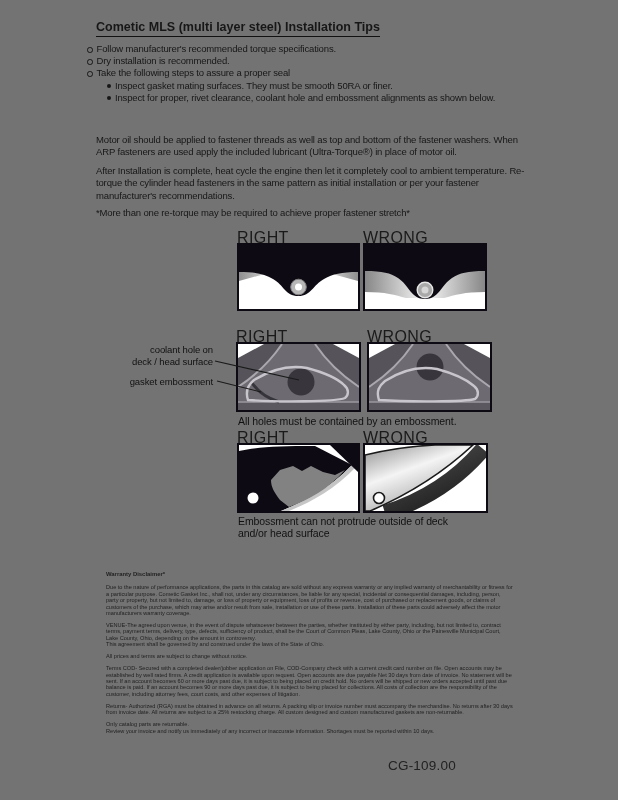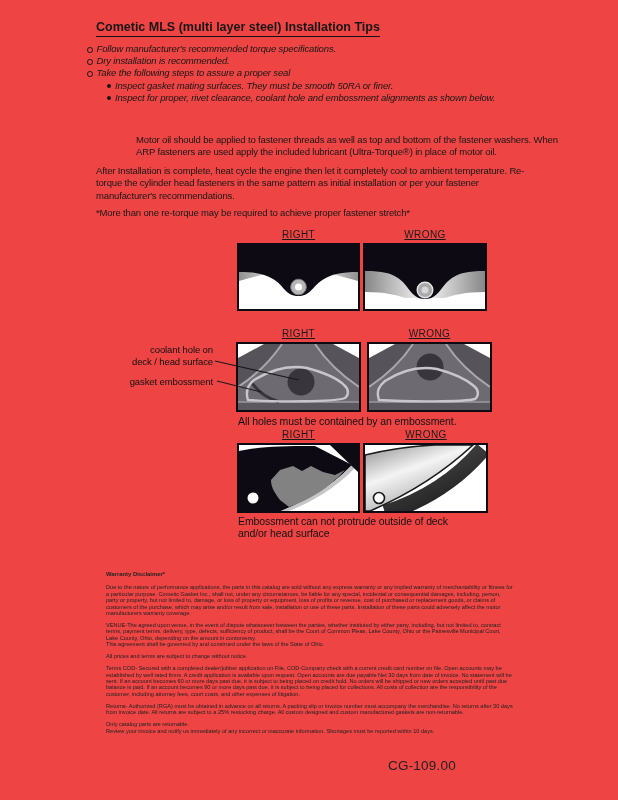--- a/index.html
+++ b/index.html
@@ -1,36 +1,36 @@
 <!DOCTYPE html>
 <html><head>
 <meta charset="utf-8">
 <style>
   html,body{margin:0;padding:0;background:#e8e8e8;}
   .page{
-    position:relative;width:618px;height:800px;background:#ef4444;
+    position:relative;width:618px;height:800px;background:#737373;
     font-family:"Liberation Sans", sans-serif;color:#171717;overflow:hidden;
     margin:0 auto;
   }
   .abs{position:absolute;}
   
   .title{top:20px;left:96px;font-size:12.5px;font-weight:bold;letter-spacing:0;}
   .title .ul{border-bottom:1.6px solid #111;padding-bottom:2px;}
   
   .tips{top:43px;left:87px;width:450px;font-size:9.5px;letter-spacing:-0.15px;line-height:12.2px;}
-  .tip-row{display:flex;align-items:flex-start;font-style:italic;}
+  .tip-row{display:flex;align-items:flex-start;}
   .tip-row.sub{margin-left:20px;}
   .marker{flex:0 0 auto;width:3.5px;height:3.5px;border-radius:50%;margin:4px 4px 0 0;}
   .marker.open{border:1px solid #171717;}
   .marker.solid{background:#171717;width:4px;height:4px;}
   
   .diesel-h{top:116px;left:96px;font-size:12px;font-weight:bold;}
   .bodytext{left:96px;width:438px;font-size:9.5px;letter-spacing:-0.15px;line-height:12.4px;white-space:pre-line;}
   
-  .fig-label{position:absolute;text-align:center;font-size:10px;letter-spacing:0.4px;color:#1a1a1a;text-decoration:underline;}
+  .fig-label{position:absolute;text-align:left;font-size:16px;letter-spacing:0.4px;color:#1a1a1a;text-decoration:underline;}
   .dbox{position:absolute;border:2px solid #0e0a13;background:#fff;line-height:0;}
   .caption{position:absolute;font-size:10.5px;letter-spacing:-0.1px;line-height:12px;color:#111;}
   .callout{position:absolute;font-size:9.5px;letter-spacing:-0.1px;line-height:11.5px;text-align:right;white-space:pre-line;color:#111;}
   .overlay{position:absolute;pointer-events:none;}
   
   .fineprint{top:571px;left:106px;width:408px;font-size:5.6px;line-height:6.4px;color:#222;}
   .fineprint .fp-h{font-weight:bold;font-size:5.9px;margin:0 0 7px 0;}
   .fineprint p{margin:0 0 5.6px 0;white-space:pre-line;}
   .pagenum{top:758px;left:388px;font-size:13.5px;letter-spacing:0.2px;color:#222;}
 </style>
@@ -59,21 +59,21 @@
     <div class="tip-row sub">
       <span class="marker solid"></span>
       <span>Inspect gasket mating surfaces.  They must be smooth 50RA or finer.</span>
     </div>
     <div class="tip-row sub">
       <span class="marker solid"></span>
       <span>Inspect for proper, rivet clearance, coolant hole and embossment alignments as shown below.</span>
     </div>
   </div>
 
-  <div class="abs bodytext" style="top:134px;margin-left:40px;">Motor oil should be applied to fastener threads as well as top and bottom of the fastener washers. When ARP fasteners are used apply the included lubricant (Ultra-Torque®) in place of motor oil.</div>
+  <div class="abs bodytext" style="top:134px;">Motor oil should be applied to fastener threads as well as top and bottom of the fastener washers. When ARP fasteners are used apply the included lubricant (Ultra-Torque®) in place of motor oil.</div>
   <div class="abs bodytext" style="top:165px;">After Installation is complete, heat cycle the engine then let it completely cool to ambient temperature. Re-torque the cylinder head fasteners in the same pattern as initial installation or per your fastener manufacturer's recommendations.</div>
   <div class="abs bodytext" style="top:207px;">*More than one re-torque may be required to achieve proper fastener stretch*</div>
 
   <div class="abs" style="top:229px;left:0;width:618px;height:100px;">
     <div class="fig-label" style="left:237px;top:0;width:123px;">RIGHT</div>
     <div class="fig-label" style="left:363px;top:0;width:124px;">WRONG</div>
 
     <div class="dbox" style="left:237px;top:14px;">
       <svg width="119" height="64" viewBox="0 0 119 64">
         <defs>

